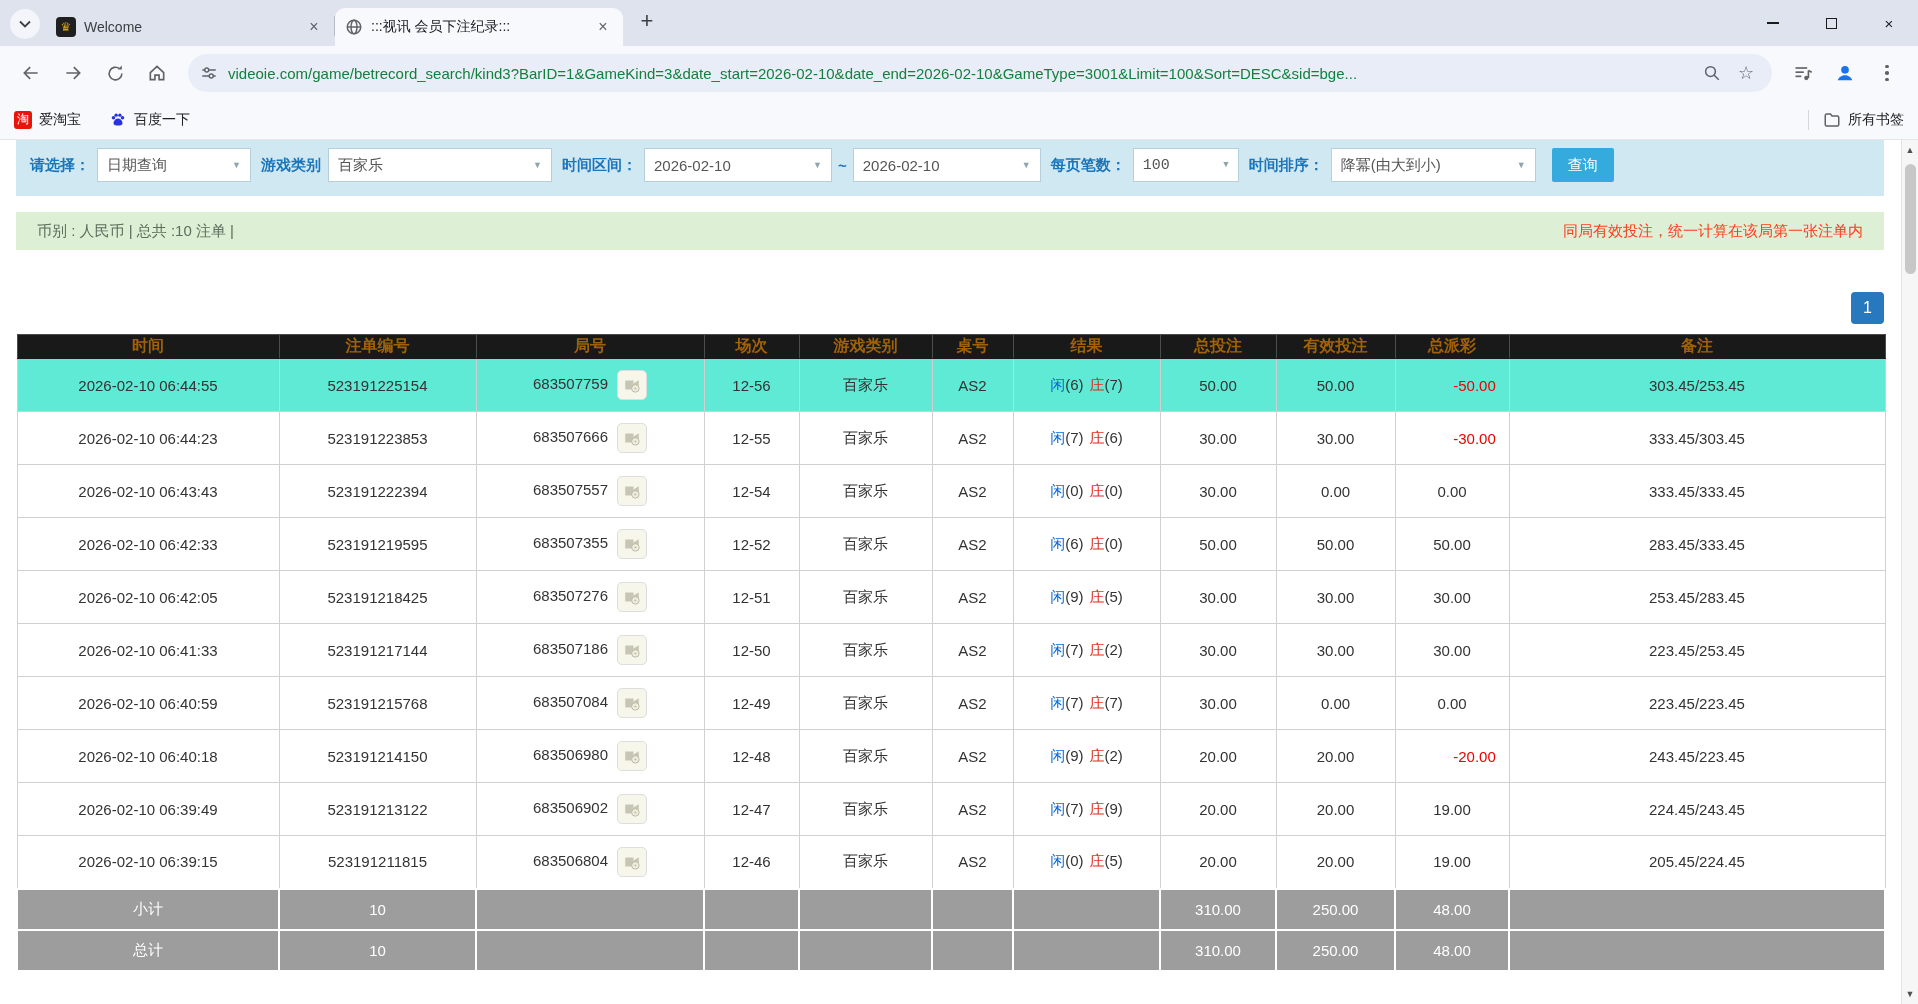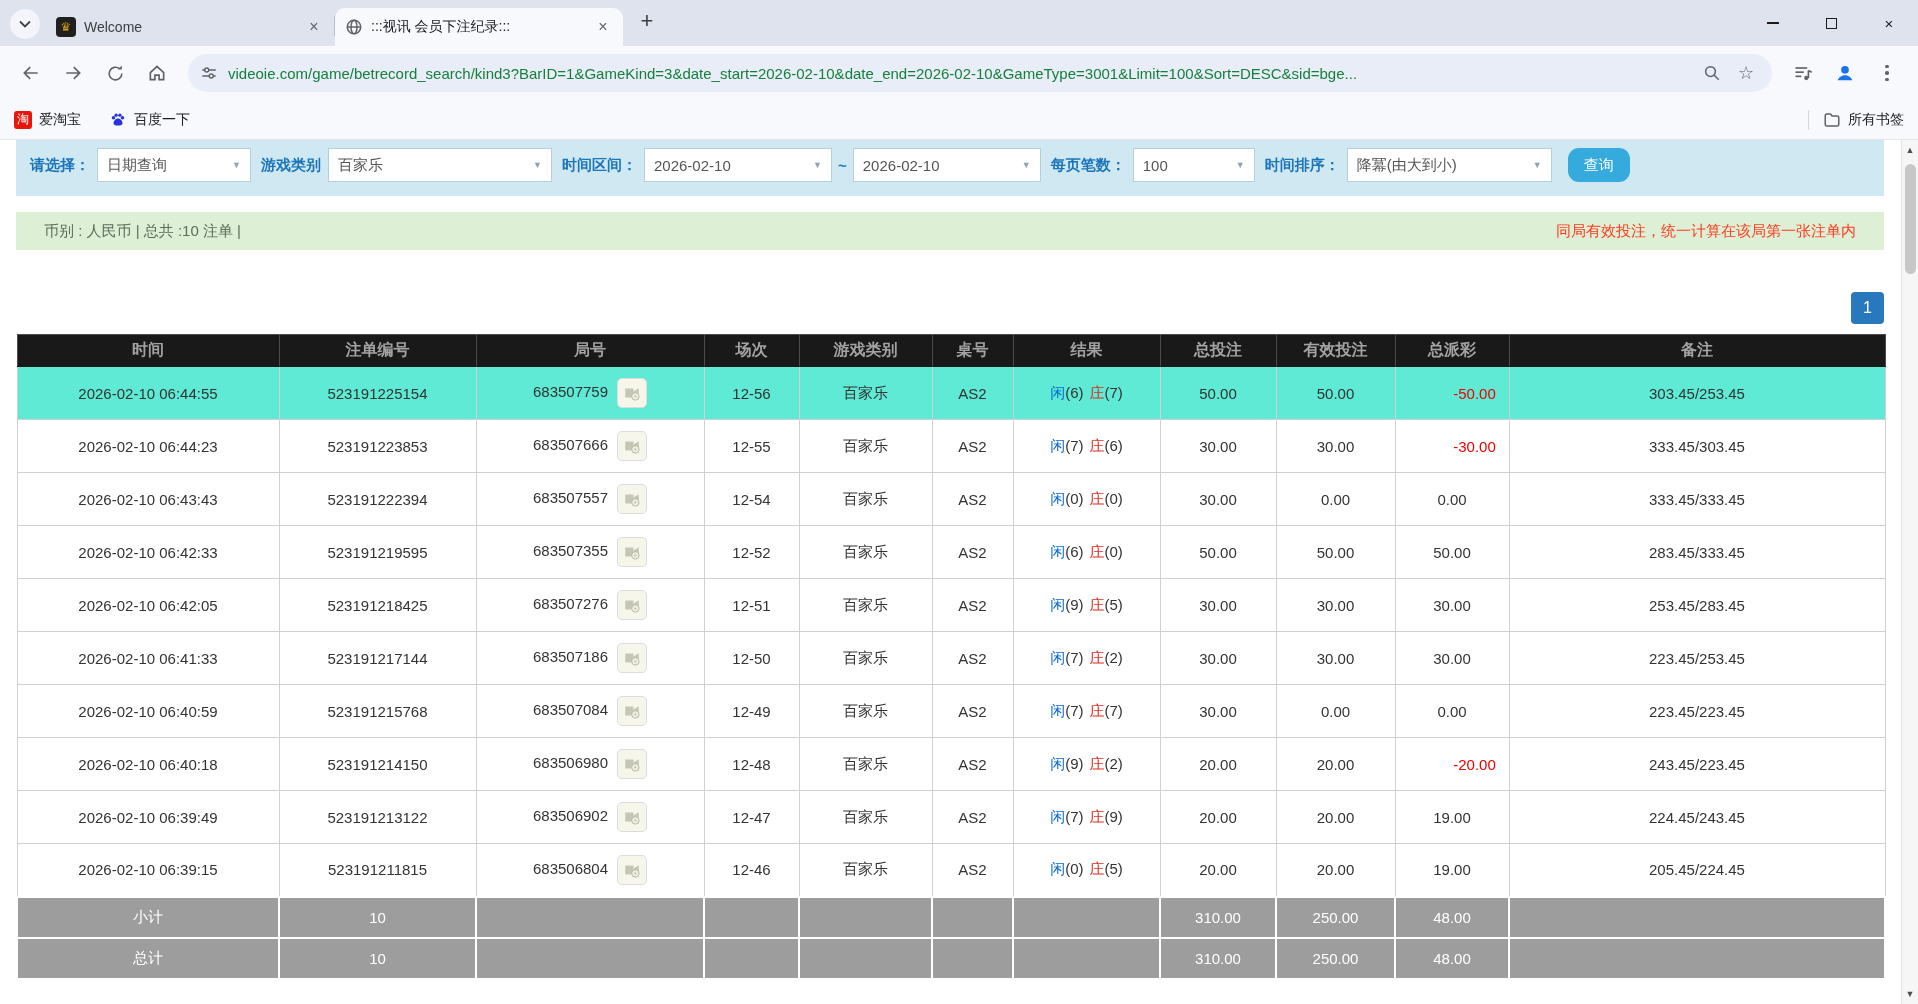--- a/index.html
+++ b/index.html
@@ -43,32 +43,32 @@
 
   
   .page { position:relative; height:864px; background:#fff; }
 
   .filterbar { margin:0 34px 0 16px; height:56px; background:#cfe8f2; padding:8px 10px 0 14px; display:flex; align-items:flex-start; white-space:nowrap; }
   .fg { display:flex; align-items:center; margin-right:10px; }
   .flabel { font-size:15px; font-weight:bold; color:#1b75bb; margin-right:7px; }
   .sel { background:#fff; border:1px solid #b6cfdb; height:34px; display:flex; align-items:center; padding:0 9px; font-size:15px; color:#555;gap:37px; }
   .sel .arr { margin-left:auto; padding-left:8px; color:#8fa4ae; font-size:9px; }
   .tilde { color:#1b75bb; font-weight:bold; margin:0 6px; font-size:15px; }
-  .btn-search { width:62px; height:34px; background:#35aadc; color:#fff; border:none; font-size:15px; border-radius:11px; margin-left:6px; }
-
-  .notice { margin:16px 34px 0 16px; height:38px; background:#ddefd5; display:flex; align-items:center; padding:0 28px; font-size:15px; }
+  .btn-search { width:62px; height:34px; background:#35aadc; color:#fff; border:none; font-size:15px; border-radius:2px; margin-left:6px; }
+
+  .notice { margin:16px 34px 0 16px; height:38px; background:#ddefd5; display:flex; align-items:center; padding:0 21px; font-size:15px; }
   .notice .left { color:#5c6e5c; }
   .notice .right { margin-left:auto; color:#ff3a1e; }
 
   .pagerow { margin:42px 34px 0 16px; height:32px; text-align:right; }
   .pagebtn { display:inline-block; min-width:33px; height:32px; line-height:32px; background:#2878be; color:#fff;
     font-size:16px; text-align:center; border-radius:4px; }
 
   table.bets { margin:10px 34px 0 16px; border-collapse:collapse; table-layout:fixed; width:1868px; font-size:15px; }
-  table.bets th { background:#191919; color:#a3a3a3; height:32px; font-weight:bold; font-size:16px;
+  table.bets th { background:#191919; color:#a16207; height:24px; font-weight:bold; font-size:16px;
     border:1px solid #4c4c4c; border-bottom:1px solid #191919;text-align:center; }
   table.bets td { border:1px solid #d0d0d0; height:53px; text-align:center; color:#333; background:#fff; }
   tr.hl td { background:#5eead4; }
   td.blue { color:#0968d2; }
   td.payout.neg { color:#f00000;padding-left:45px; }
   .rp { color:#0968d2; }
   .rb { color:#e02b20; margin-left:6px; }
   .rn { color:#333; }
   .vicon { display:inline-flex; width:30px; height:30px; background:#f7f6ea; border:1px solid #ddd; border-radius:5px;
     align-items:center; justify-content:center; margin-left:9px; vertical-align:middle; }
@@ -232,21 +232,21 @@
         <span class="arr">▼</span>
       </div>
       <span class="tilde">~</span>
       <div class="sel" style="width:188px;">
         <span>2026-02-10</span>
         <span class="arr">▼</span>
       </div>
     </div>
     <div class="fg">
       <span class="flabel">每页笔数：</span>
-      <div class="sel" style="width:122px;">
+      <div class="sel" style="width:106px;font-family:Liberation Mono, monospace;">
         <span>100</span>
         <span class="arr">▼</span>
       </div>
     </div>
     <div class="fg">
       <span class="flabel">时间排序：</span>
       <div class="sel" style="width:205px;">
         <span>降冪(由大到小)</span>
         <span class="arr">▼</span>
       </div>

